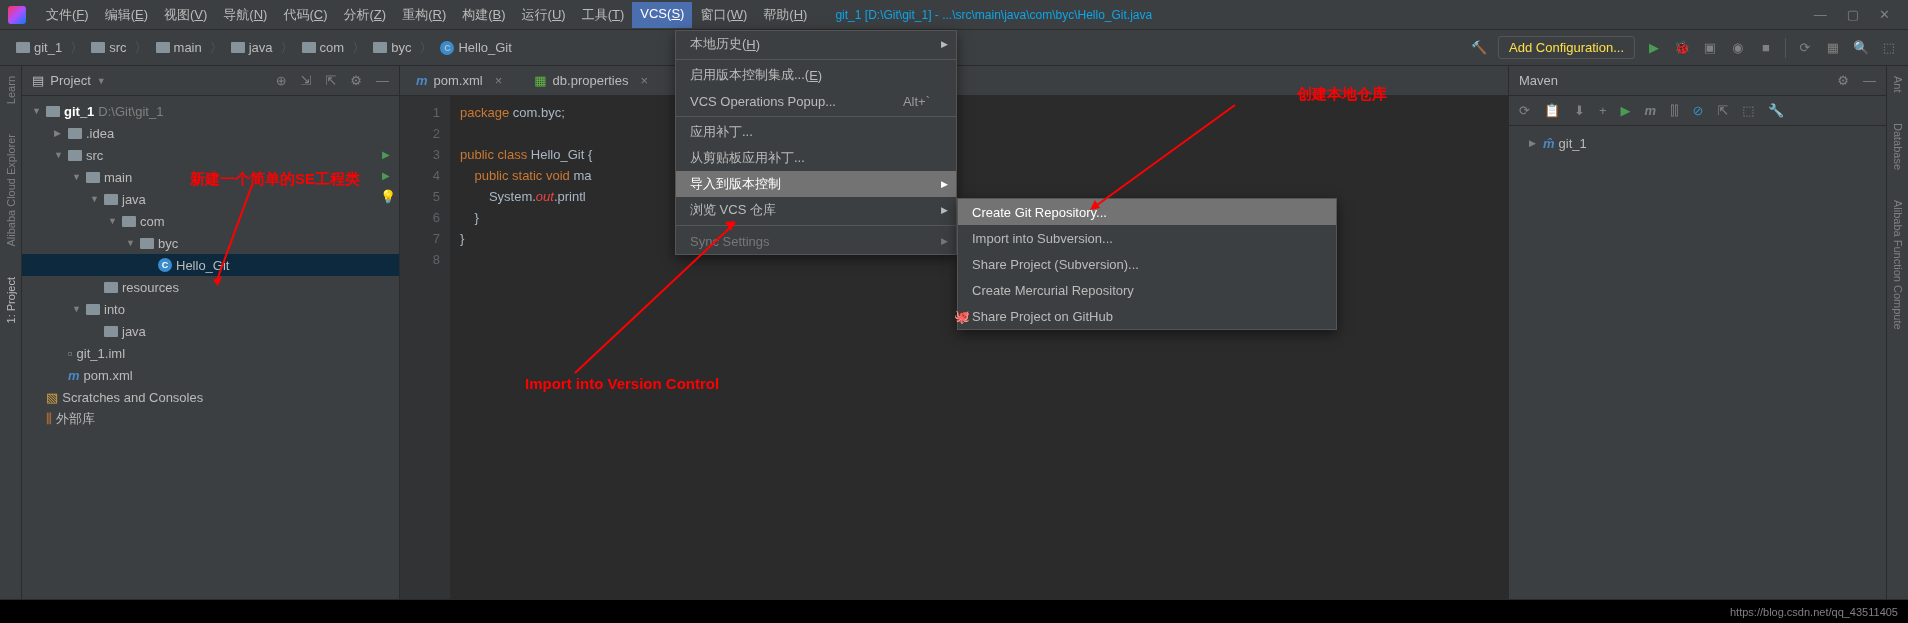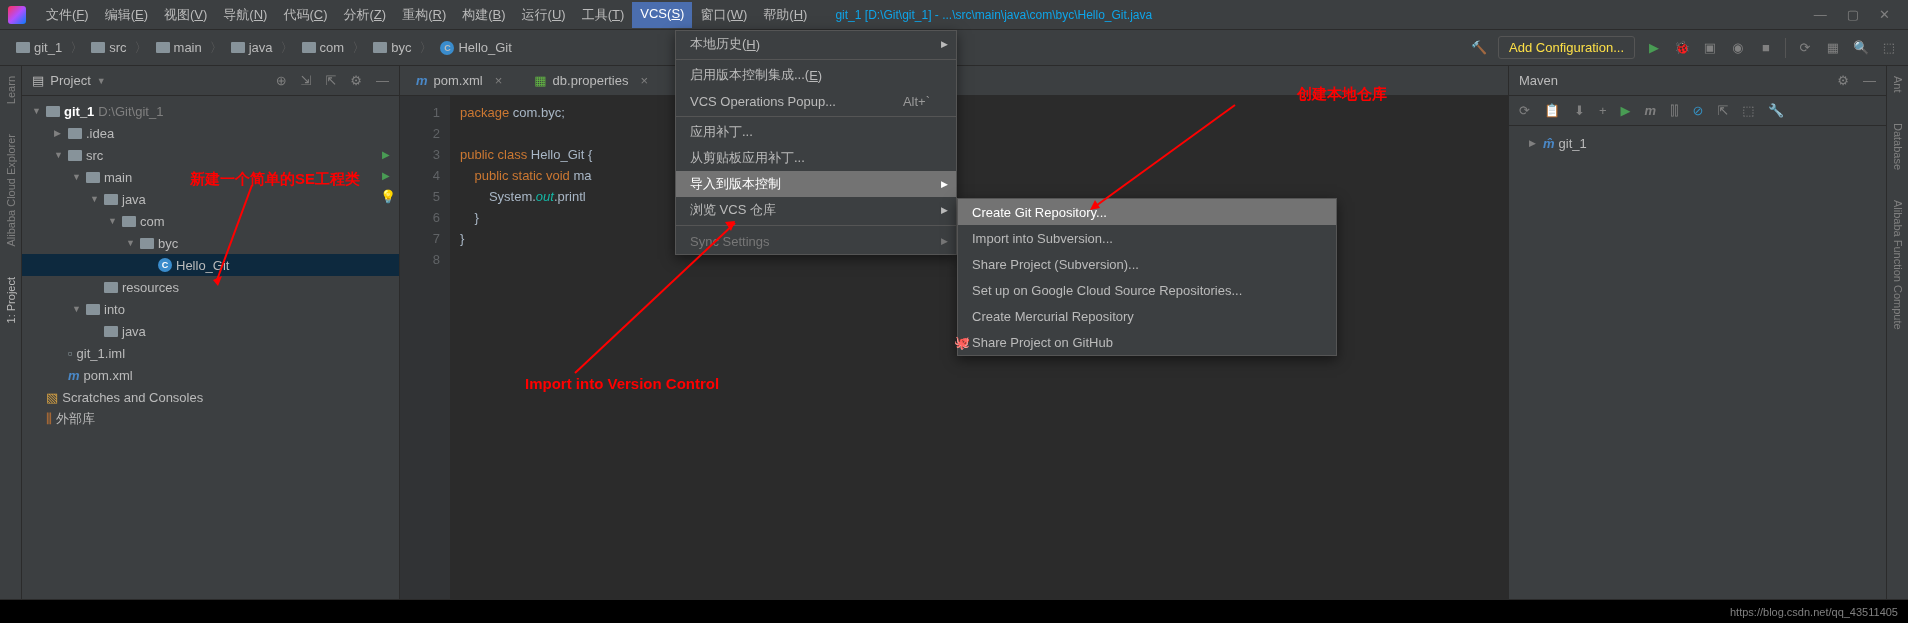--- a/index.html
+++ b/index.html
@@ -45,21 +45,21 @@
 
 .editor-area { flex: 1; display: flex; flex-direction: column; background: #2b2b2b; position: relative; }
 .editor-tabs { height: 30px; background: #3c3f41; display: flex; align-items: center; border-bottom: 1px solid #2b2b2b; }
 .editor-tab { padding: 0 16px; height: 100%; display: flex; align-items: center; gap: 6px; color: #bbbbbb; }
 .editor-body { flex: 1; display: flex; }
 .gutter { width: 50px; background: #313335; color: #606366; text-align: right; padding: 6px 10px 0 0; line-height: 21px; font-family: "Consolas", monospace; font-size: 13px; }
 .gutter .line { position: relative; }
 .run-marker { position: absolute; left: -18px; color: #499c54; font-size: 10px; }
 .code { flex: 1; padding: 6px 10px 0; font-family: "Consolas", monospace; font-size: 13px; line-height: 21px; white-space: pre; color: #a9b7c6; }
 .kw { color: #cc7832; }
-.field { color: #14b8a6; font-style: italic; }
+.field { color: #ef4444; font-style: italic; }
 
 
 .maven-panel { width: 378px; background: #3c3f41; border-left: 1px solid #2b2b2b; display: flex; flex-direction: column; }
 .maven-toolbar { height: 30px; display: flex; align-items: center; padding: 0 10px; gap: 14px; border-bottom: 1px solid #2b2b2b; color: #808080; }
 .maven-tree { padding: 6px 10px; }
 
 
 .right-gutter { width: 22px; background: #3c3f41; border-left: 1px solid #2b2b2b; display: flex; flex-direction: column; align-items: center; padding-top: 10px; gap: 30px; }
 .right-gutter .vtext { writing-mode: vertical-lr; color: #808080; font-size: 11px; }
 
@@ -337,21 +337,20 @@
     <div class="dropdown-item highlighted">导入到版本控制<span class="submenu-arrow">▶</span></div>
     <div class="dropdown-item">浏览 VCS 仓库<span class="submenu-arrow">▶</span></div>
     <div class="dropdown-sep"></div>
     <div class="dropdown-item disabled">Sync Settings<span class="submenu-arrow">▶</span></div>
   </div>
 
 <div class="dropdown" id="vcs-submenu" style="top:198px; left:957px; width:380px;">
     <div class="dropdown-item highlighted">Create Git Repository...</div>
     <div class="dropdown-item">Import into Subversion...</div>
     <div class="dropdown-item">Share Project (Subversion)...</div>
-    <div class="dropdown-item">Set up on Google Cloud Source Repositories...</div>
     <div class="dropdown-item">Create Mercurial Repository</div>
     <div class="dropdown-item"><span style="position:absolute;left:-4px;">🐙</span>Share Project on GitHub</div>
   </div>
 
 <div class="annotation" style="top:170px; left:190px;">新建一个简单的SE工程类</div>
 <svg class="arrow-line" style="top:180px; left:212px;" width="50" height="110">
     <line x1="40" y1="5" x2="5" y2="100" stroke="#ff0000" stroke-width="2"></line>
     <polygon points="1,100 10,96 6,106" fill="#ff0000"></polygon>
   </svg>
 

